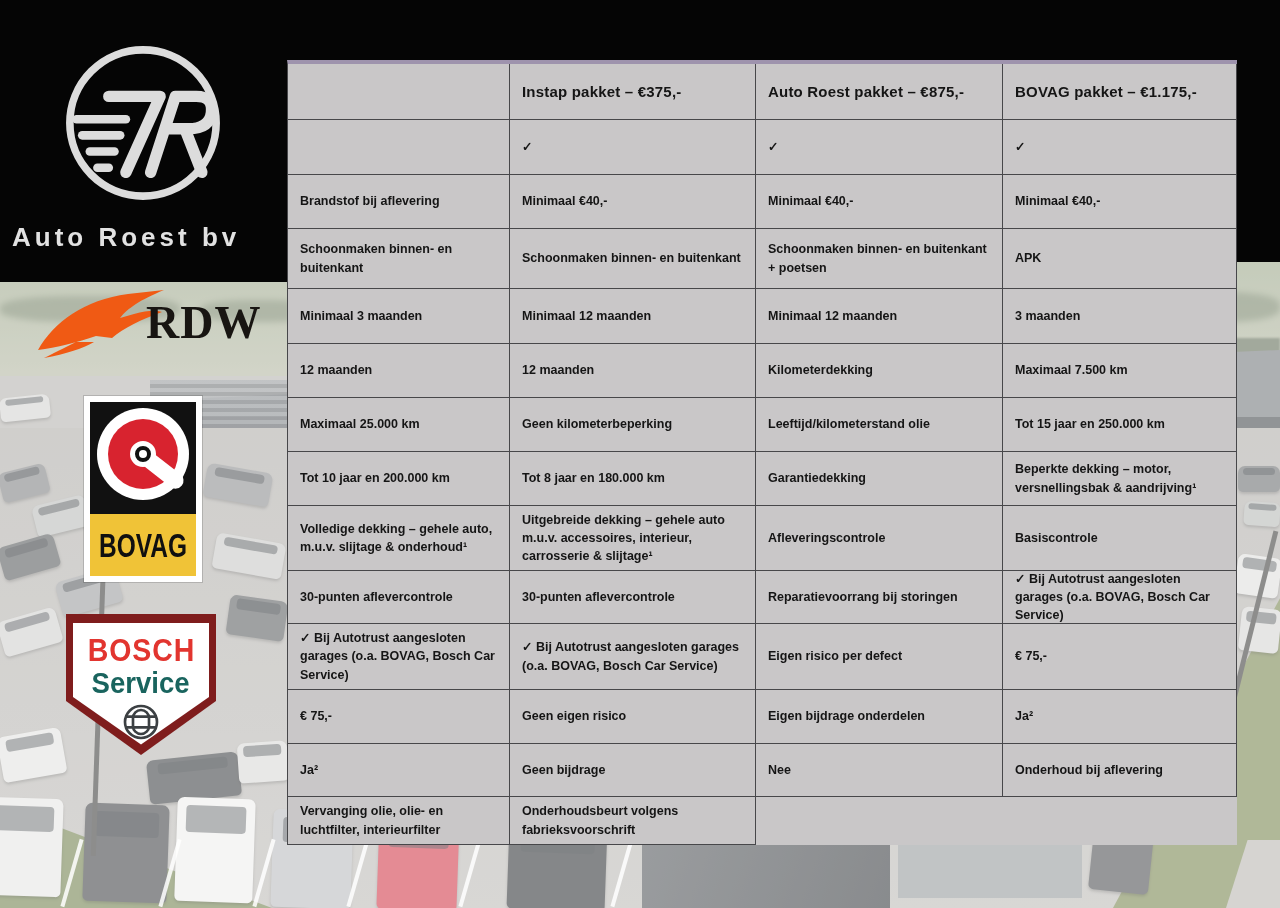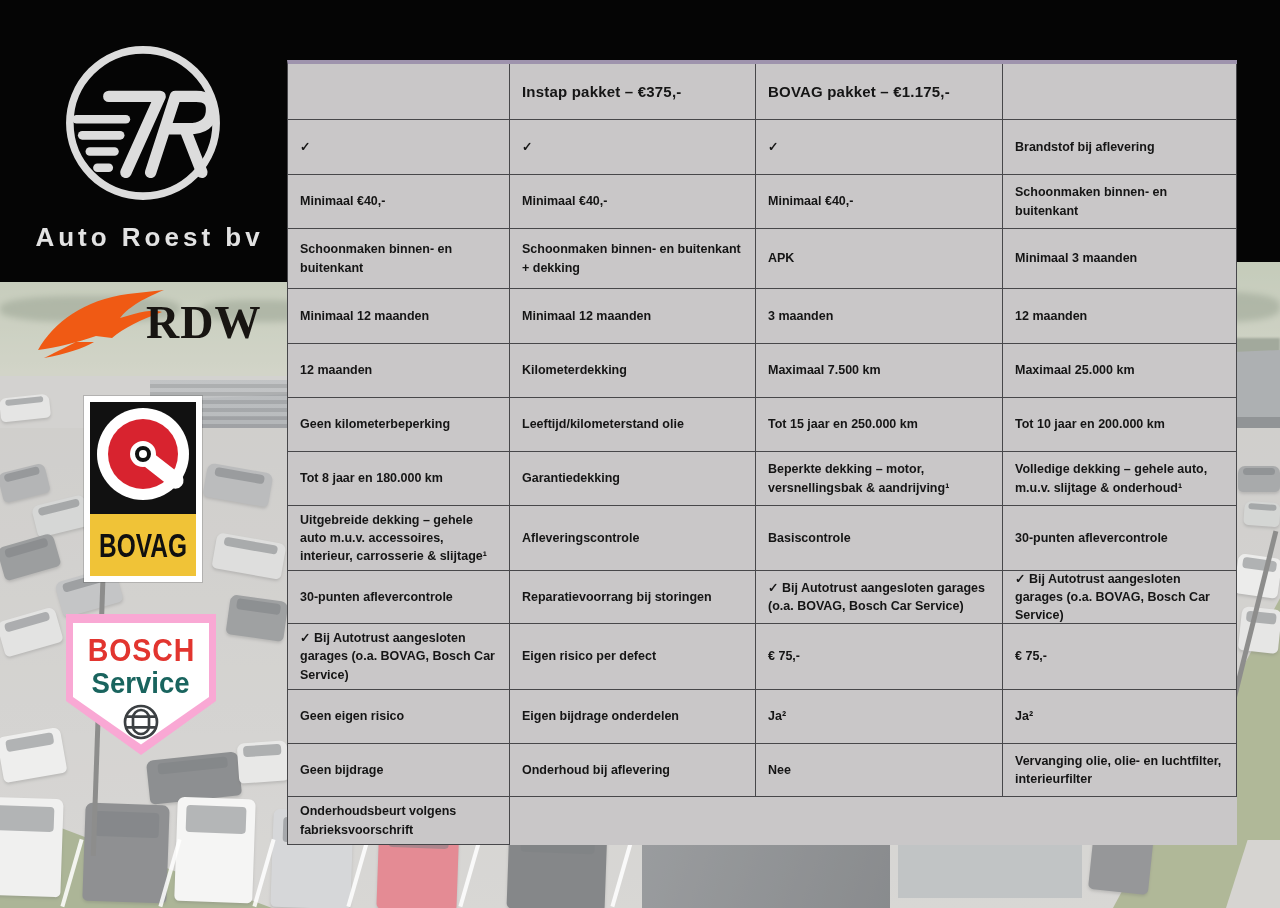--- a/index.html
+++ b/index.html
@@ -42,21 +42,21 @@
   .pline{position:absolute;width:4px;background:rgba(255,255,255,.85);transform:rotate(16deg);}
   .photo::after{content:"";position:absolute;inset:0;background:rgba(255,255,255,.42);}
 
   
   .black-box{position:absolute;left:0;top:0;width:287px;height:282px;background:#050505;}
   .black-top{position:absolute;left:287px;top:0;width:993px;height:60px;background:#050505;}
   .black-right{position:absolute;left:1237px;top:0;width:43px;height:262px;background:#050505;}
 
   
   .ar-logo{position:absolute;left:48px;top:28px;width:190px;height:190px;}
-  .ar-name{position:absolute;left:6px;top:222px;width:287px;text-align:center;
+  .ar-name{position:absolute;left:12px;top:222px;width:287px;text-align:left;
     color:#e2e2e2;font-size:26px;font-weight:bold;letter-spacing:4px;}
 
   
   .rdw{position:absolute;left:36px;top:288px;width:220px;height:74px;}
   .rdw-text{position:absolute;left:110px;top:8px;
     font-family:"Liberation Serif",serif;font-weight:bold;font-size:46px;color:#181512;letter-spacing:1px;}
 
   
   .bovag{position:absolute;left:84px;top:396px;width:118px;height:186px;background:#fff;
     padding:6px;box-sizing:border-box;box-shadow:0 0 0 1px rgba(0,0,0,.15);}
@@ -69,21 +69,21 @@
     transform:rotate(38deg);transform-origin:4px 8px;border-radius:8px;}
   .bovag-top .hub{position:absolute;left:50%;top:52px;width:26px;height:26px;margin:-13px 0 0 -13px;
     background:#111;border:5px solid #fff;border-radius:50%;box-sizing:border-box;}
   .bovag-top .hubdot{position:absolute;left:50%;top:52px;width:8px;height:8px;margin:-4px 0 0 -4px;
     background:#fff;border-radius:50%;}
   .bovag-bottom{width:100%;height:62px;background:#f0c337;display:flex;align-items:center;justify-content:center;}
   .bovag-word{font-weight:bold;font-size:34px;color:#101010;letter-spacing:0;transform:scaleX(.72);}
 
   
   .bosch{position:absolute;left:66px;top:614px;width:150px;height:150px;
-    background:#f9a8d4;clip-path:polygon(0 0,100% 0,100% 58%,50% 94%,0 58%);}
+    background:#7f1d1d;clip-path:polygon(0 0,100% 0,100% 58%,50% 94%,0 58%);}
   .bosch-in{position:absolute;left:7px;top:9px;width:136px;height:132px;background:#fff;
     clip-path:polygon(0 0,100% 0,100% 56%,50% 92%,0 56%);
     display:flex;flex-direction:column;align-items:center;}
   .bosch-word{margin-top:10px;font-weight:bold;font-size:31px;color:#e2352f;letter-spacing:1px;transform:scaleX(.92);}
   .bosch-service{font-weight:bold;font-size:29px;color:#19645e;margin-top:-2px;transform:scaleX(.95);}
   .bosch-sym{margin-top:2px;}
 
   
   .tablewrap{position:absolute;left:287px;top:60px;width:950px;height:785px;
     box-sizing:border-box;border-top:4px solid #9e93ad;border-left:1px solid #47474a;
@@ -206,32 +206,33 @@
           <rect x="20" y="12" width="24" height="36" rx="12"></rect>
           <path d="M8 22 H56 M8 38 H56"></path>
         </g>
       </svg>
     </div>
   </div>
 
   <div class="tablewrap" id="pkg-table">
       <div class="cell head"></div>
       <div class="cell head">Instap pakket – €375,-</div>
+      <div class="cell head">Auto Roest pakket – €875,-</div>
       <div class="cell head">BOVAG pakket – €1.175,-</div>
       <div class="cell label"></div>
       <div class="cell">✓</div>
       <div class="cell">✓</div>
       <div class="cell">✓</div>
       <div class="cell label">Brandstof bij aflevering</div>
       <div class="cell">Minimaal €40,-</div>
       <div class="cell">Minimaal €40,-</div>
       <div class="cell">Minimaal €40,-</div>
       <div class="cell">Schoonmaken binnen- en buitenkant</div>
       <div class="cell">Schoonmaken binnen- en buitenkant</div>
-      <div class="cell">Schoonmaken binnen- en buitenkant + dekking</div>
+      <div class="cell">Schoonmaken binnen- en buitenkant + poetsen</div>
       <div class="cell label">APK</div>
       <div class="cell">Minimaal 3 maanden</div>
       <div class="cell">Minimaal 12 maanden</div>
       <div class="cell">Minimaal 12 maanden</div>
       <div class="cell">3 maanden</div>
       <div class="cell">12 maanden</div>
       <div class="cell">12 maanden</div>
       <div class="cell label">Kilometerdekking</div>
       <div class="cell">Maximaal 7.500 km</div>
       <div class="cell">Maximaal 25.000 km</div>
@@ -253,19 +254,19 @@
       <div class="cell">✓ Bij Autotrust aangesloten garages (o.a. BOVAG, Bosch Car Service)</div>
       <div class="cell">✓ Bij Autotrust aangesloten garages (o.a. BOVAG, Bosch Car Service)</div>
       <div class="cell label">Eigen risico per defect</div>
       <div class="cell">€ 75,-</div>
       <div class="cell">€ 75,-</div>
       <div class="cell">Geen eigen risico</div>
       <div class="cell label">Eigen bijdrage onderdelen</div>
       <div class="cell">Ja²</div>
       <div class="cell">Ja²</div>
       <div class="cell">Geen bijdrage</div>
+      <div class="cell">Nee</div>
       <div class="cell label">Onderhoud bij aflevering</div>
-      <div class="cell">Nee</div>
       <div class="cell">Vervanging olie, olie- en luchtfilter, interieurfilter</div>
       <div class="cell">Onderhoudsbeurt volgens fabrieksvoorschrift</div>
     </div>
 
 </div>
 
 </body></html>

